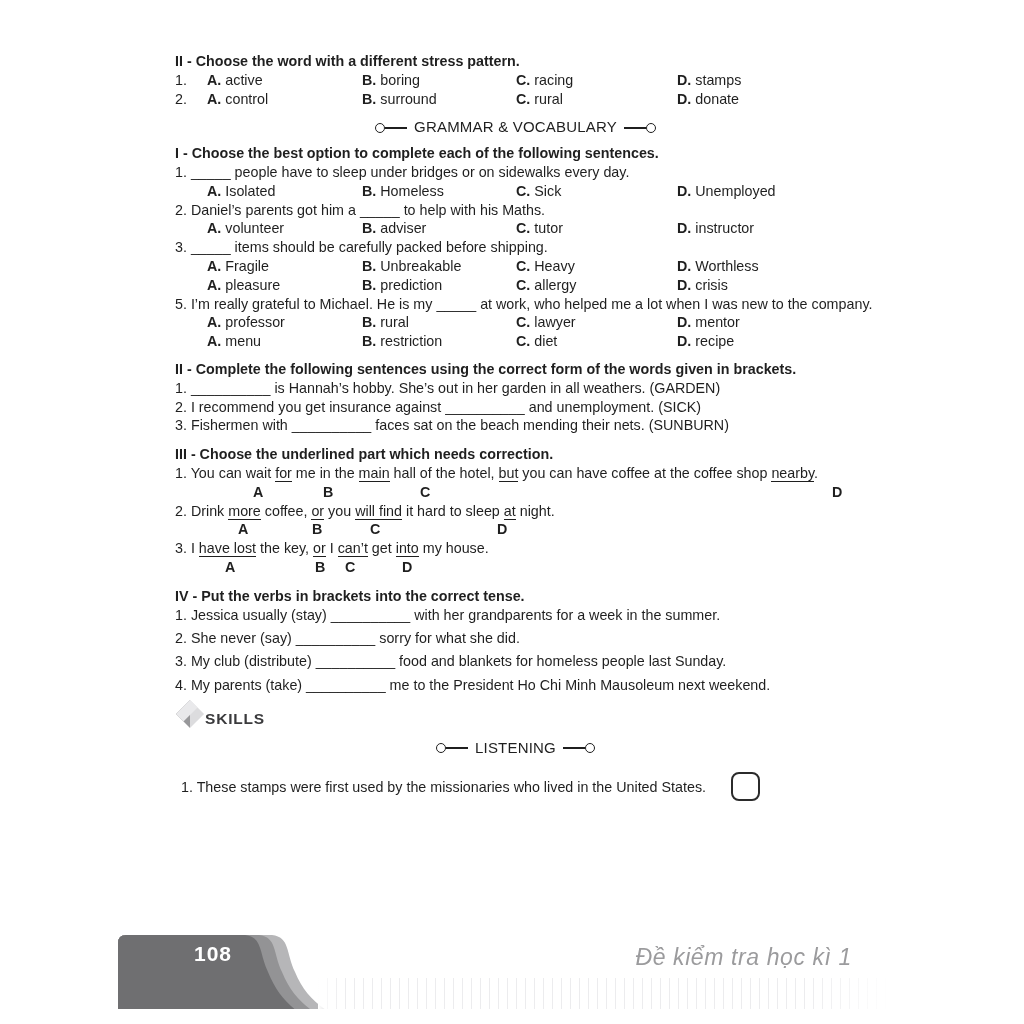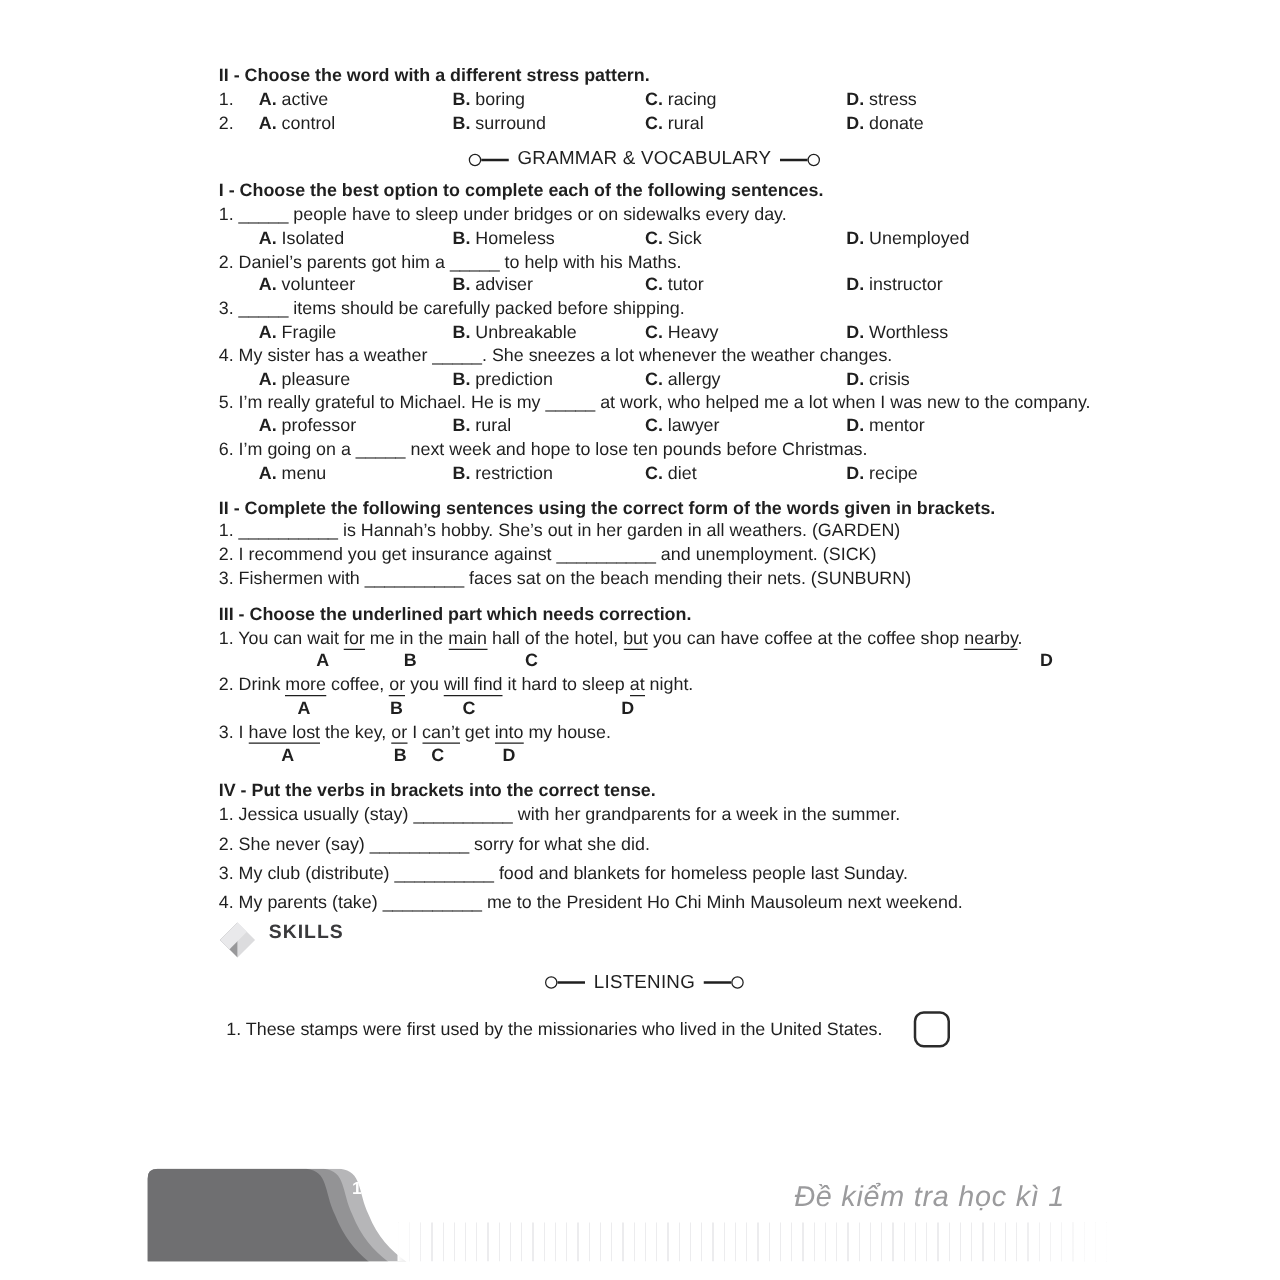--- a/index.html
+++ b/index.html
@@ -14,53 +14,53 @@
   .opt b{font-weight:bold;}
   .orn-row{display:flex;align-items:center;justify-content:center;margin:10px 0 7px 0;}
   .orn-circle{width:8px;height:8px;border:1.6px solid #1f1f1f;border-radius:50%;background:#fff;}
   .orn-line{width:22px;height:2px;background:#1f1f1f;}
   .orn-title{font-weight:normal;font-size:15px;margin:0 7px;letter-spacing:.2px;}
   .mt9{margin-top:9px;} .mt10{margin-top:10px;}
   .u{border-bottom:1.2px solid #1f1f1f;padding-bottom:0px;}
   .letters{position:relative;height:18.8px;font-weight:bold;}
   .letters span{position:absolute;top:0;}
   .s4-item{margin-bottom:4.6px;white-space:nowrap;}
-  .skills-row{display:flex;align-items:flex-start;gap:10px;}
+  .skills-row{display:flex;align-items:flex-end;}
   .skills-label{font-weight:bold;font-size:15.5px;color:#3a3a3c;letter-spacing:.8px;}
   .listen-head{margin-top:10px;}
   .listen-intro{margin-top:12px;font-weight:bold;text-align:justify;width:678px;}
   .stmt-row{position:relative;margin-top:16px;height:30px;}
   .stmt-text{position:absolute;left:6px;top:4px;white-space:nowrap;}
   .answer-box{position:absolute;left:556px;top:-2px;width:25px;height:25px;
               border:2.2px solid #2b2b2b;border-radius:8px;background:#fff;}
   
   .footer-shape{position:absolute;left:118px;top:935px;}
-  .page-num{position:absolute;left:118px;top:942px;width:190px;text-align:right;
-            color:#ffffff;font-weight:bold;font-size:14px;letter-spacing:1px;}
+  .page-num{position:absolute;left:118px;top:942px;width:190px;text-align:center;
+            color:#ffffff;font-weight:bold;font-size:21px;letter-spacing:1px;}
   .footer-right{position:absolute;right:172px;top:944px;font-style:italic;font-size:23px;
                 color:#9b9b9d;letter-spacing:.6px;font-family:"Liberation Sans",sans-serif;}
   .pinstripes{position:absolute;left:318px;top:978px;width:572px;height:35px;
      background:
        linear-gradient(90deg, rgba(255,255,255,1) 0%, rgba(255,255,255,0) 4%, rgba(255,255,255,0) 86%, rgba(255,255,255,1) 100%),
        repeating-linear-gradient(90deg,#ececee 0,#ececee 1px,transparent 1px,transparent 9px);}
 </style>
 </head>
 <body>
 
 <div class="page">
   <div class="content">
 
     <div class="sec-title">II - Choose the word with a different stress pattern.</div>
     <div id="stress-rows">
         <div class="opt-row with-num">
           <span>1.</span>
           <span class="opt"><b>A.</b><span> active</span></span>
           <span class="opt"><b>B.</b><span> boring</span></span>
           <span class="opt"><b>C.</b><span> racing</span></span>
-          <span class="opt"><b>D.</b><span> stress</span></span>
+          <span class="opt"><b>D.</b><span> stamps</span></span>
         </div>
         <div class="opt-row with-num">
           <span>2.</span>
           <span class="opt"><b>A.</b><span> control</span></span>
           <span class="opt"><b>B.</b><span> surround</span></span>
           <span class="opt"><b>C.</b><span> rural</span></span>
           <span class="opt"><b>D.</b><span> donate</span></span>
         </div>
       </div>
 
@@ -88,35 +88,33 @@
           <span class="opt"><b>C.</b><span> tutor</span></span>
           <span class="opt"><b>D.</b><span> instructor</span></span>
         </div>
         <div class="line">3. _____ items should be carefully packed before shipping.</div>
         <div class="opt-row">
           <span class="opt"><b>A.</b><span> Fragile</span></span>
           <span class="opt"><b>B.</b><span> Unbreakable</span></span>
           <span class="opt"><b>C.</b><span> Heavy</span></span>
           <span class="opt"><b>D.</b><span> Worthless</span></span>
         </div>
-        <div class="line">4. My sister has a weather _____. She sneezes a lot whenever the weather changes.</div>
         <div class="opt-row">
           <span class="opt"><b>A.</b><span> pleasure</span></span>
           <span class="opt"><b>B.</b><span> prediction</span></span>
           <span class="opt"><b>C.</b><span> allergy</span></span>
           <span class="opt"><b>D.</b><span> crisis</span></span>
         </div>
         <div class="line">5. I’m really grateful to Michael. He is my _____ at work, who helped me a lot when I was new to the company.</div>
         <div class="opt-row">
           <span class="opt"><b>A.</b><span> professor</span></span>
           <span class="opt"><b>B.</b><span> rural</span></span>
           <span class="opt"><b>C.</b><span> lawyer</span></span>
           <span class="opt"><b>D.</b><span> mentor</span></span>
         </div>
-        <div class="line">6. I’m going on a _____ next week and hope to lose ten pounds before Christmas.</div>
         <div class="opt-row">
           <span class="opt"><b>A.</b><span> menu</span></span>
           <span class="opt"><b>B.</b><span> restriction</span></span>
           <span class="opt"><b>C.</b><span> diet</span></span>
           <span class="opt"><b>D.</b><span> recipe</span></span>
         </div>
       </div>
 
     <div class="sec-title mt9">II - Complete the following sentences using the correct form of the words given in brackets.</div>
     <div id="s2-list">

